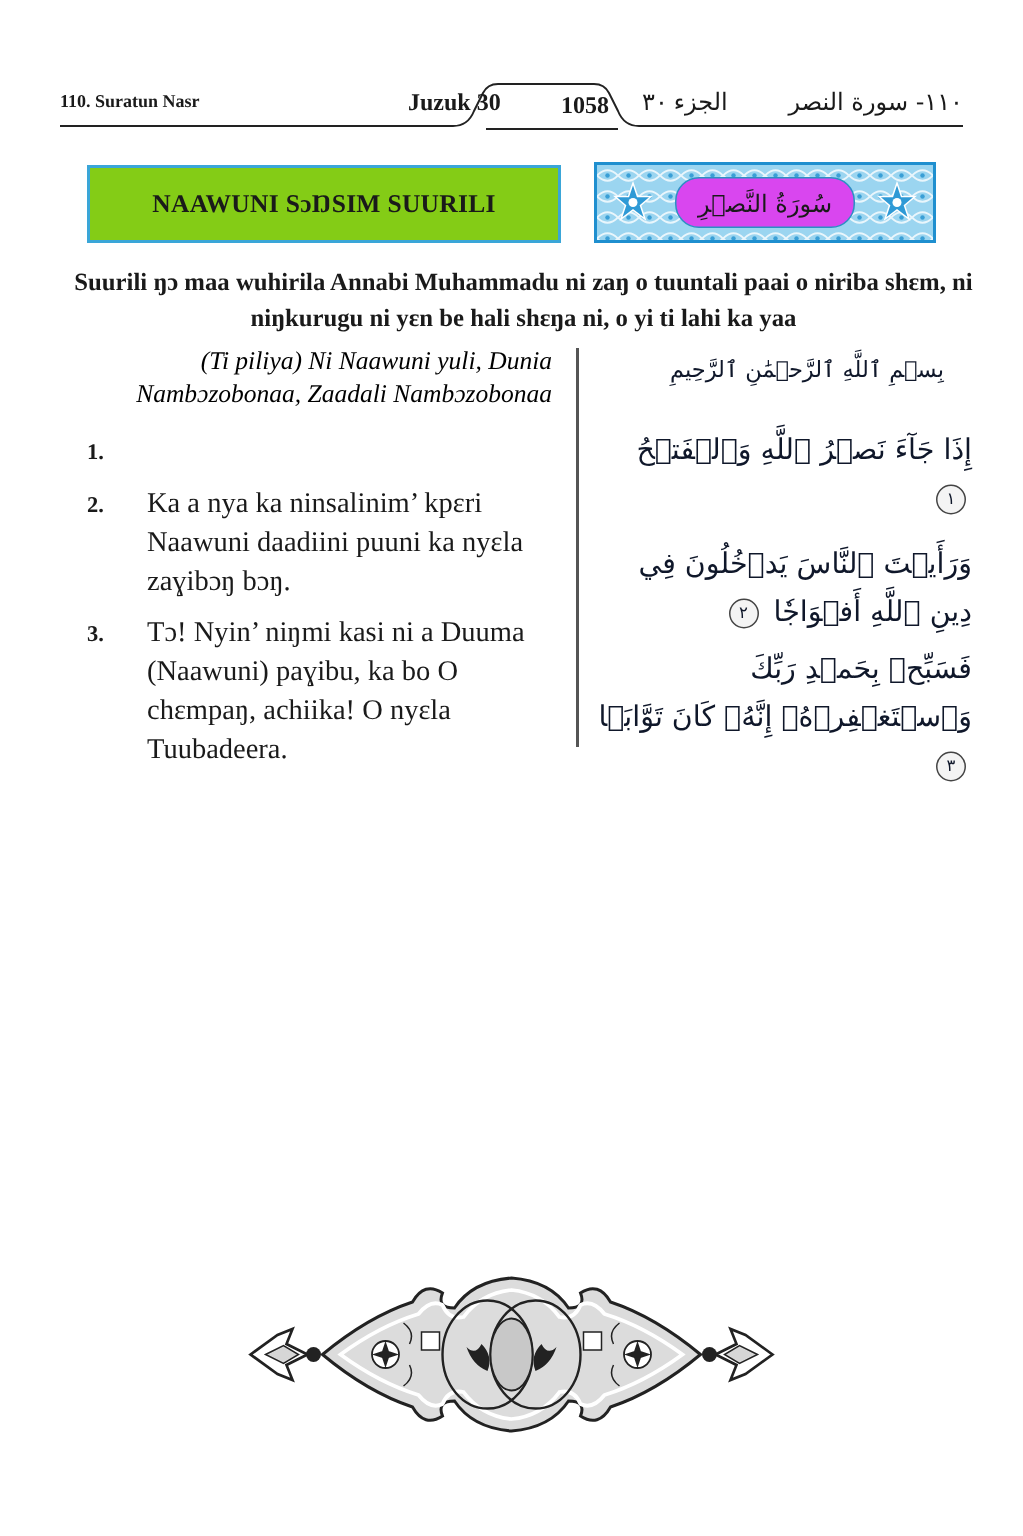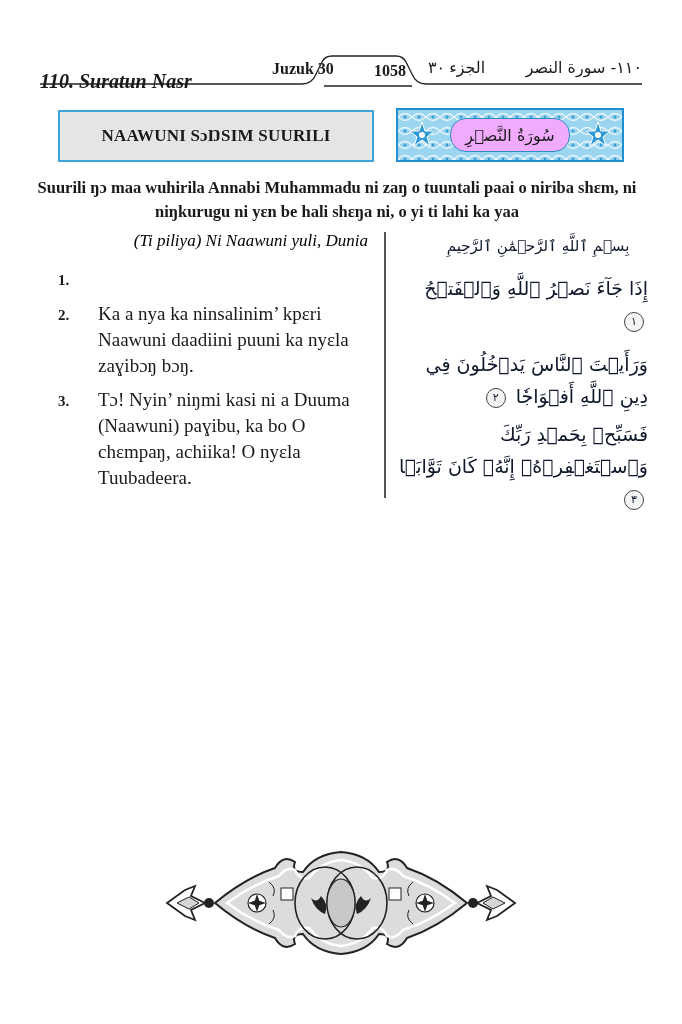--- a/index.html
+++ b/index.html
@@ -1,59 +1,59 @@
 <!DOCTYPE html>
 <html><head>
 <meta charset="utf-8">
 <style>
   * { box-sizing: border-box; margin: 0; padding: 0; }
   html, body { width: 682px; height: 1024px; background: #ffffff; overflow: hidden; }
   body { position: relative; font-family: "Liberation Serif", "DejaVu Serif", serif; color: #1a1a1a; }
 
   
   .running-header { position: absolute; left: 40px; top: 54px; width: 602px; height: 34px; }
-  .rh-left { position: absolute; left: 0; top: 16px; font-weight: bold; font-size: 20px; font-style: italic; }
+  .rh-left { position: absolute; left: 0; top: 6px; font-weight: bold; font-size: 12px; }
   .rh-juz { position: absolute; left: 232px; top: 6px; font-weight: bold; font-size: 16px; }
   .rh-page { position: absolute; left: 320px; top: 8px; width: 60px; text-align: center; font-weight: bold; font-size: 16px; }
   .rh-juz-ar { position: absolute; left: 388px; top: 4px; font-size: 16px; direction: rtl; font-family: Liberation Serif, serif; }
   .rh-surah-ar { position: absolute; right: 0; top: 4px; font-size: 16px; direction: rtl; font-family: "DejaVu Sans", sans-serif; }
   .rh-svg { position: absolute; left: 0; top: 0; }
 
   
   .title-box { position: absolute; left: 58px; top: 110px; width: 316px; height: 52px;
-    background: #e5e5e5; border: 2px solid #3aa6d8; display: flex; align-items: center; justify-content: center; }
+    background: #84cc16; border: 2px solid #3aa6d8; display: flex; align-items: center; justify-content: center; }
   .title-text { font-weight: bold; font-size: 17px; letter-spacing: 0.2px; }
   .banner { position: absolute; left: 396px; top: 108px; width: 228px; height: 54px;
     border: 2px solid #1f8fcf; background: #8fd0ef; overflow: hidden; }
   .banner-svg { position: absolute; left: 0; top: 0; }
   .banner-center { position: absolute; left: 52px; top: 8px; width: 120px; height: 34px;
-    background: #f0abfc; border: 1.5px solid #2d8fc4; border-radius: 16px;
+    background: #d946ef; border: 1.5px solid #2d8fc4; border-radius: 16px;
     display: flex; align-items: center; justify-content: center; direction: rtl;
     font-family: "DejaVu Sans", sans-serif; font-size: 16px; color: #1a1a1a; }
 
   
-  .summary { position: absolute; left: 36px; top: 176px; width: 602px; text-align: center;
+  .summary { position: absolute; left: 48px; top: 176px; width: 602px; text-align: center;
     font-weight: bold; font-size: 16.5px; line-height: 24px; }
 
   
   .left-col { position: absolute; left: 58px; top: 230px; width: 312px; }
   .basmala-tr { font-style: italic; font-size: 17px; line-height: 22px; text-align: right; color: #000000; padding-right: 2px; }
   .verses { margin-top: 14px; }
   .verse { display: flex; margin-bottom: 8px; }
   .verse-num { width: 40px; font-weight: bold; font-size: 15px; line-height: 26px; padding-top: 1px; }
   .verse-text { flex: 1; font-size: 19px; line-height: 26px; }
 
   .divider { position: absolute; left: 384px; top: 232px; width: 2px; height: 266px; background: #555; }
 
   
   .right-col { position: absolute; left: 398px; top: 232px; width: 250px; direction: rtl;
     font-family: "DejaVu Sans", sans-serif; color: #0f172a; }
   .ar-basmala { font-size: 15px; line-height: 28px; text-align: center; padding-left: 30px; }
   .ar-verse { font-size: 19px; line-height: 32px; text-align: right; }
-  .ar-verse.v1 { margin-top: 12px; }
+  .ar-verse.v1 { margin-top: 24px; }
   .ar-verse.v2 { margin-top: 12px; }
   .ar-verse.v3 { margin-top: 6px; }
   .ayah-mark { display: inline-block; width: 20px; height: 20px; border: 1.5px solid #444; border-radius: 50%;
     font-size: 11px; line-height: 17px; text-align: center; vertical-align: middle; margin: 0 4px; background: #f4f4f4; }
 
   
   .ornament { position: absolute; left: 165px; top: 848px; }
 </style>
 </head>
 <body>
@@ -94,20 +94,21 @@
     </g>
   </svg>
   <div class="banner-center">سُورَةُ النَّصۡرِ</div>
 </div>
 
 <div class="summary">Suurili ŋɔ maa wuhirila Annabi Muhammadu ni zaŋ o tuuntali paai o niriba shɛm, ni niŋkurugu ni yɛn be hali shɛŋa ni, o yi ti lahi ka yaa</div>
 
 <div class="left-col">
   <div class="basmala-tr">
     <div>(Ti piliya) Ni Naawuni yuli, Dunia</div>
+    <div>Nambɔzobonaa, Zaadali Nambɔzobonaa</div>
   </div>
   <div class="verses">
     <div class="verse">
       <span class="verse-num">1.</span>
     </div>
     <div class="verse">
       <span class="verse-num">2.</span>
       <span class="verse-text">Ka a nya ka ninsalinim’ kpɛri Naawuni daadiini puuni ka nyɛla zaɣibɔŋ bɔŋ.</span>
     </div>
     <div class="verse">

